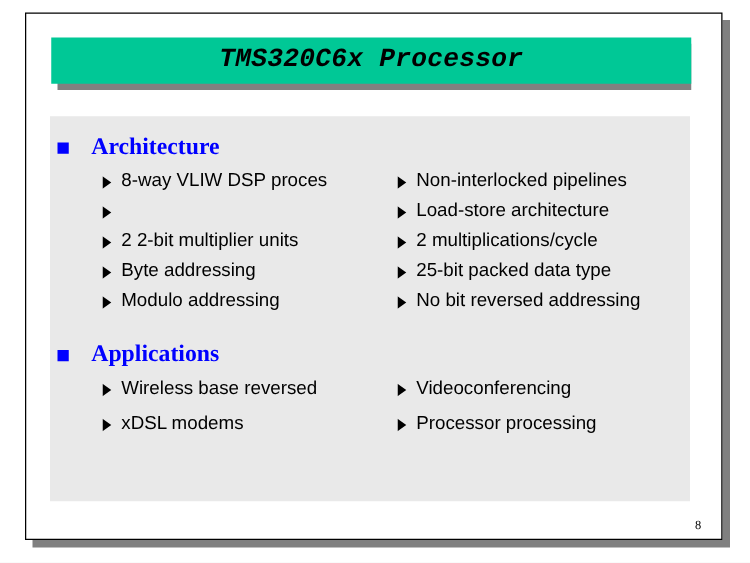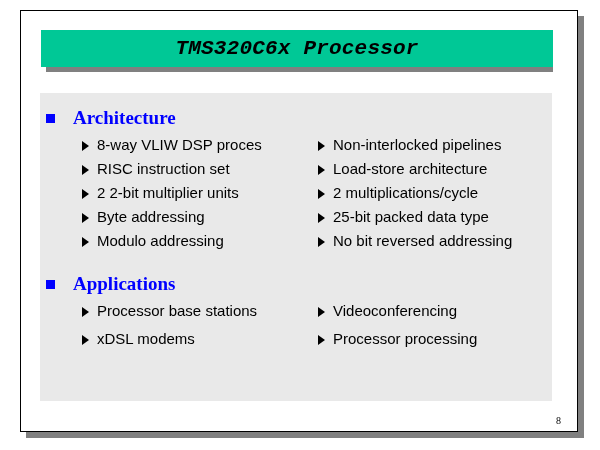--- a/index.html
+++ b/index.html
@@ -169,21 +169,20 @@
       <span class="section-title">Architecture</span>
     </div>
     <div class="columns" style="height:124px;">
       <div class="col col-left">
         <div class="bullet-row">
           <span class="tri"></span>
           <span class="bullet-text">8-way VLIW DSP proces</span>
         </div>
         <div class="bullet-row">
           <span class="tri"></span>
-          <span class="bullet-text">RISC instruction set</span>
         </div>
         <div class="bullet-row">
           <span class="tri"></span>
           <span class="bullet-text">2 2-bit multiplier units</span>
         </div>
         <div class="bullet-row">
           <span class="tri"></span>
           <span class="bullet-text">Byte addressing</span>
         </div>
         <div class="bullet-row">
@@ -218,21 +217,21 @@
 
   <div class="section section-app">
     <div class="section-head">
       <span class="sq-bullet"></span>
       <span class="section-title">Applications</span>
     </div>
     <div class="columns" style="height:60px;">
       <div class="col col-left">
         <div class="bullet-row" style="height:28px;">
           <span class="tri"></span>
-          <span class="bullet-text">Processor base stations</span>
+          <span class="bullet-text">Wireless base reversed</span>
         </div>
         <div class="bullet-row" style="height:28px;">
           <span class="tri"></span>
           <span class="bullet-text">xDSL modems</span>
         </div>
       </div>
       <div class="col col-right">
         <div class="bullet-row" style="height:28px;">
           <span class="tri"></span>
           <span class="bullet-text">Videoconferencing</span>

